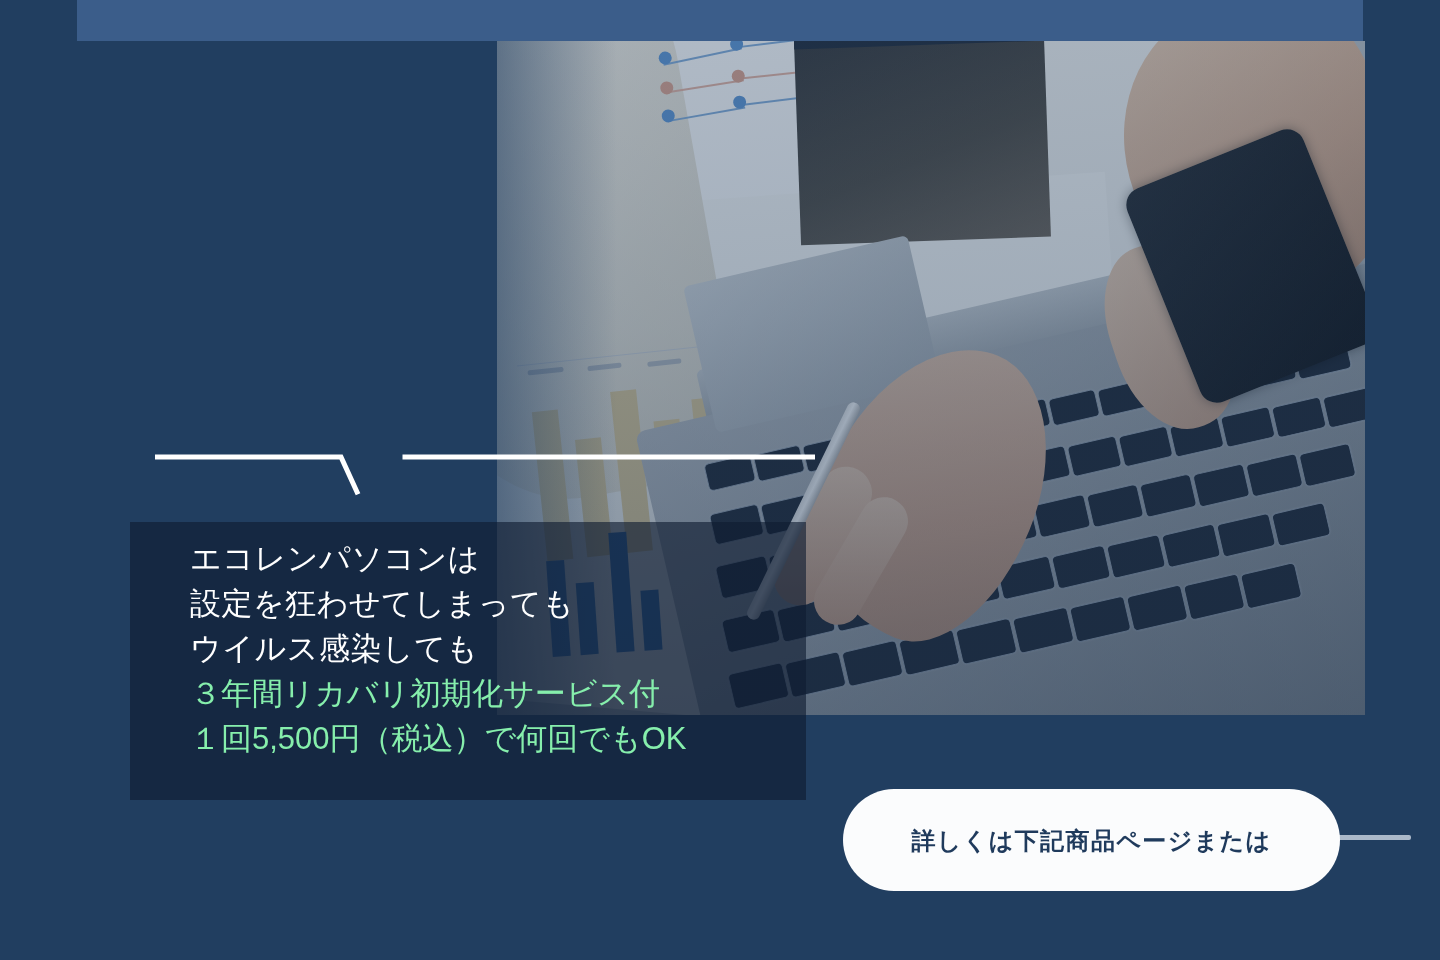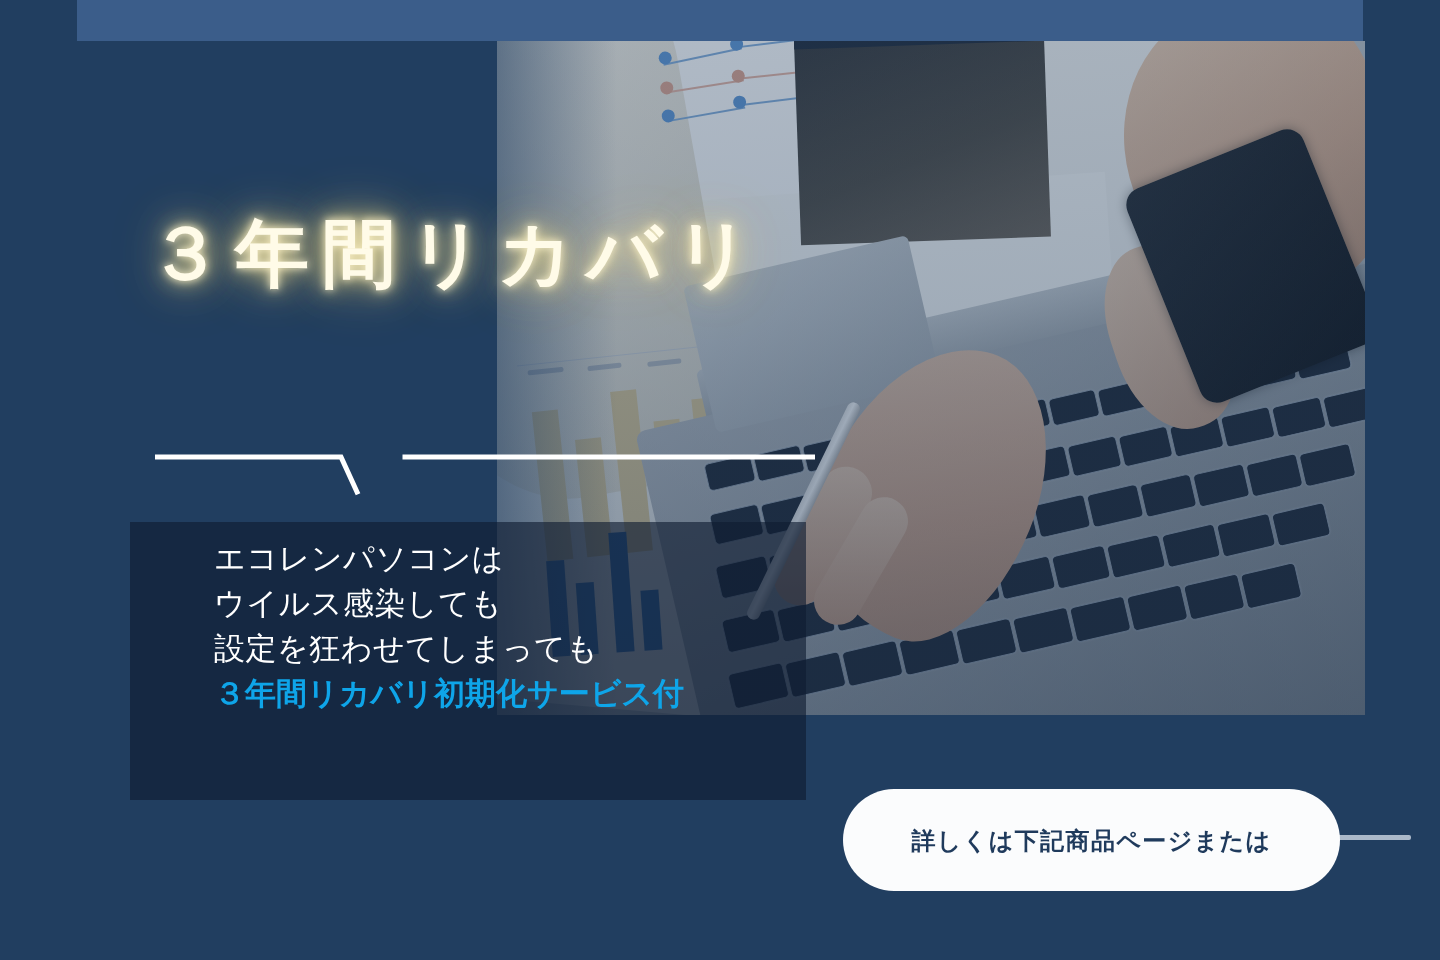--- a/index.html
+++ b/index.html
@@ -173,32 +173,32 @@
 
   
   .rule-wrap{position:absolute;left:155px;top:440px;width:660px;height:60px;z-index:6;}
 
   
   .copy-card{
     position:absolute;left:130px;top:522px;width:676px;height:278px;
     background:rgba(14,28,48,.62);
     z-index:6;
   }
-  .copy-inner{padding:14px 0 0 84px;}
+  .copy-inner{padding:14px 0 0 60px;}
   .copy-line{
     font-size:31px;
     line-height:45px;
     color:#ffffff;
     font-weight:500;
     letter-spacing:.5px;
     white-space:nowrap;
   }
   .copy-line.accent{
-    color:#0ea5e9;
-    font-weight:700;
+    color:#86efac;
+    font-weight:400;
     letter-spacing:0px;
   }
 
   
   .pill{
     position:absolute;left:843px;top:789px;width:497px;height:102px;
     background:#fbfcfd;border-radius:51px;z-index:7;
     display:flex;align-items:center;justify-content:center;
   }
   .pill-text{
@@ -365,36 +365,36 @@
       <div class="arm"></div>
       <div class="hand2"></div>
       <div class="phone"></div>
 
     </div>
     <div class="photo-tint"></div>
     <div class="photo-left-fade"></div>
   </div>
 
   <div class="headline">
-    <div class="hl-line">３年間リカバリ</div>
   </div>
 
   <div class="rule-wrap">
     <svg width="660" height="60" viewBox="0 0 660 60">
       <path d="M2 17 L186 17 L202 52" stroke="#ffffff" stroke-width="5" fill="none" stroke-linecap="square"></path>
       <line x1="250" y1="17" x2="658" y2="17" stroke="#ffffff" stroke-width="5" stroke-linecap="square"></line>
     </svg>
   </div>
 
   <div class="copy-card">
     <div class="copy-inner">
       <div class="copy-line">エコレンパソコンは</div>
+      <div class="copy-line">設定を狂わせてしまっても</div>
       <div class="copy-line">ウイルス感染しても</div>
-      <div class="copy-line">設定を狂わせてしまっても</div>
       <div class="copy-line accent">３年間リカバリ初期化サービス付</div>
+      <div class="copy-line accent">１回5,500円（税込）で何回でもOK</div>
     </div>
   </div>
 
   <div class="pill-connector"></div>
   <div class="pill">
     <div class="pill-text">
       <div>詳しくは下記商品ページまたは</div>
     </div>
   </div>
 

